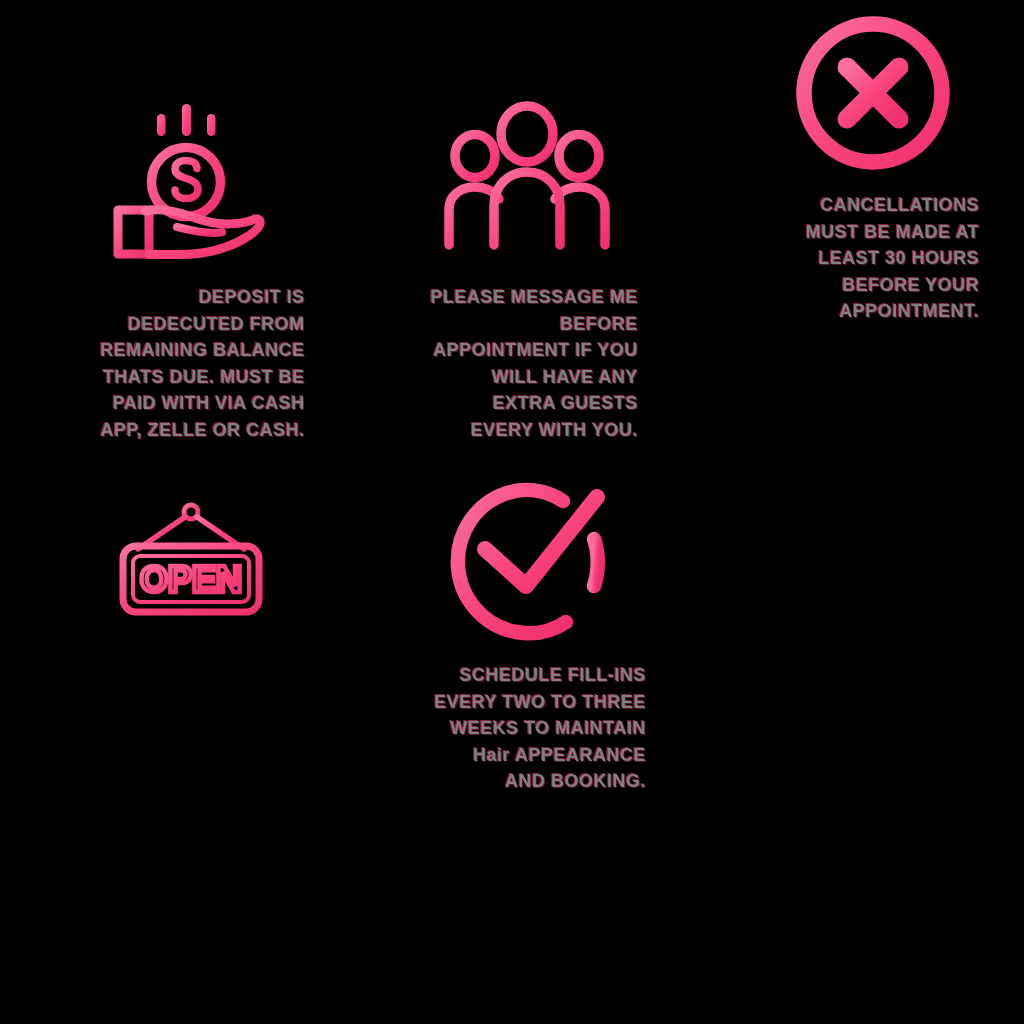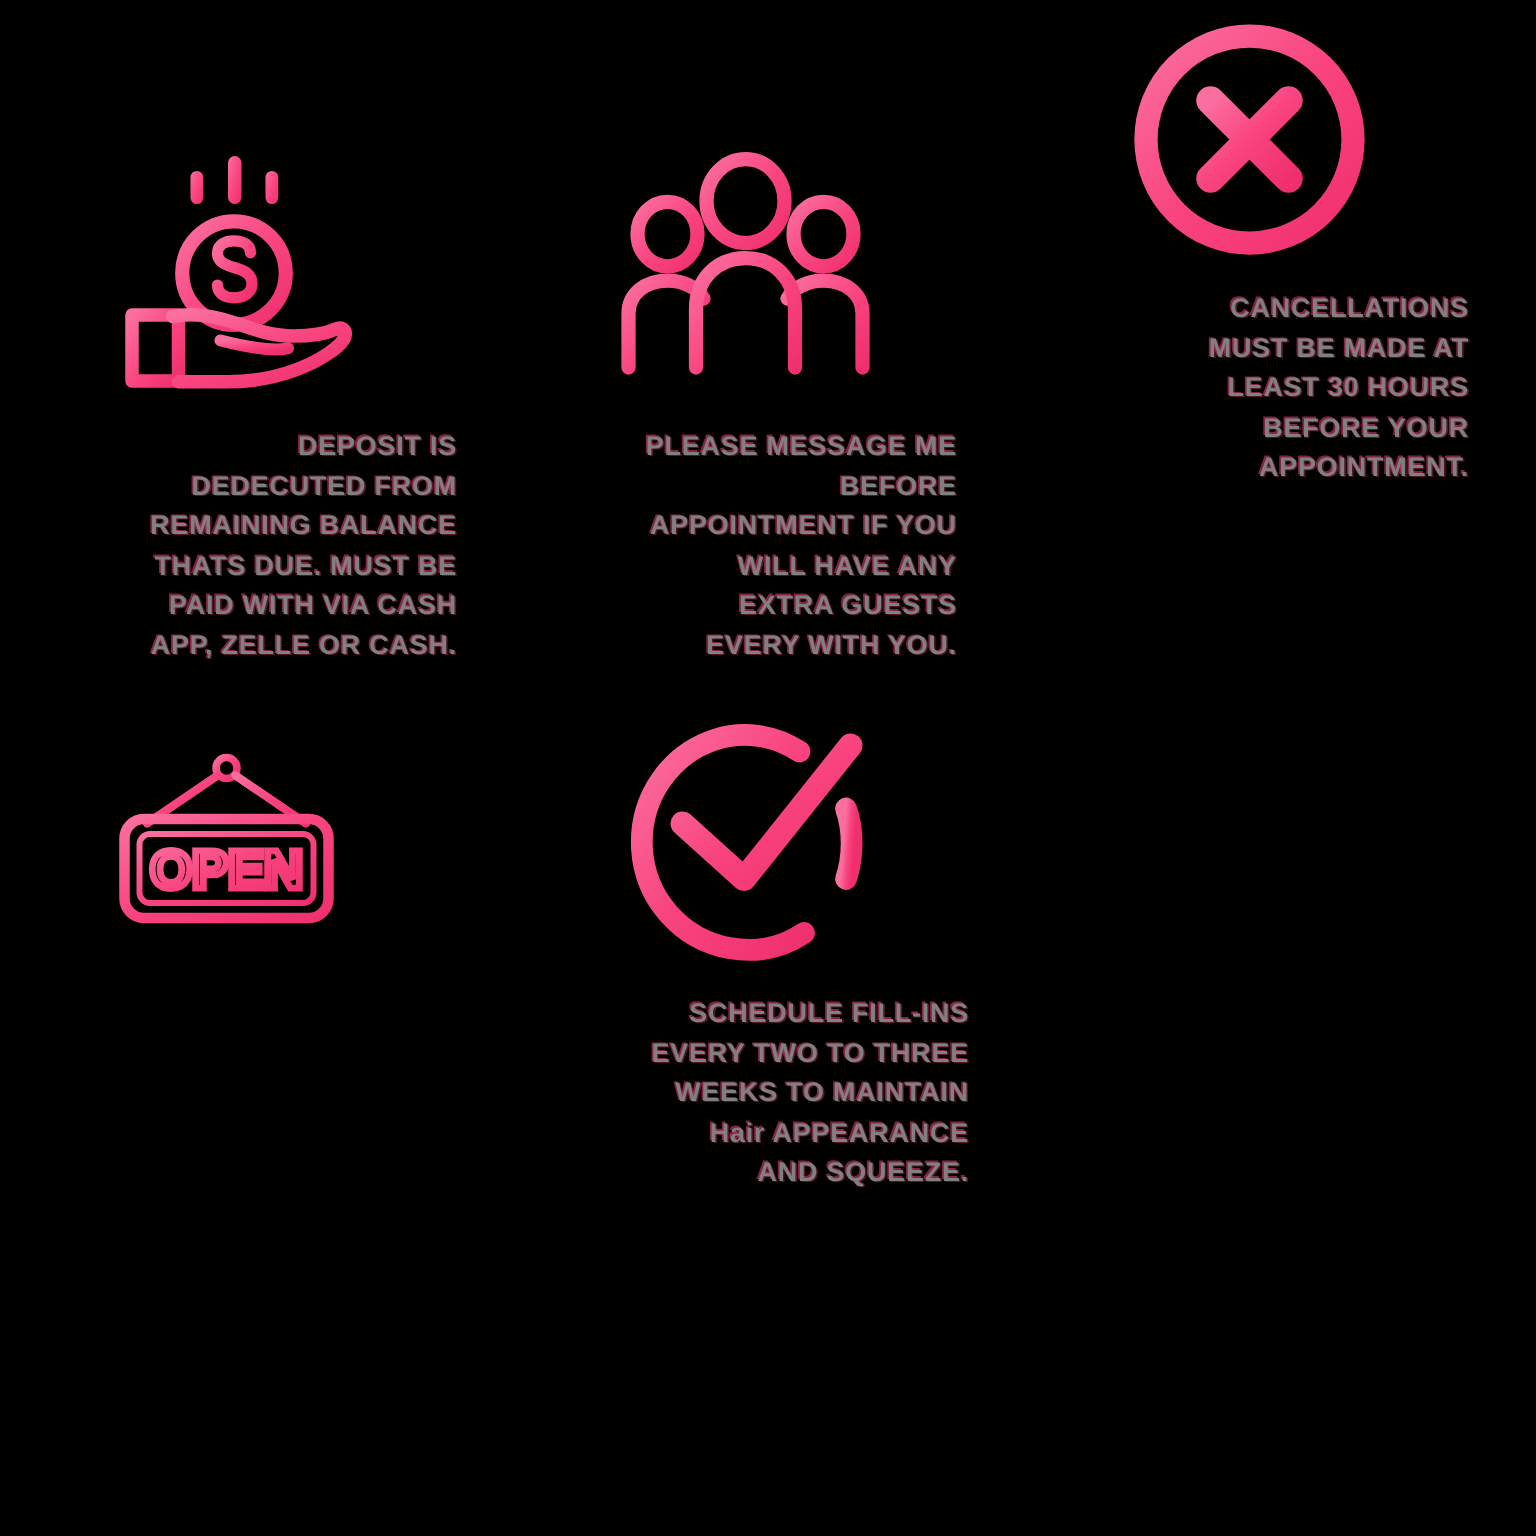--- a/index.html
+++ b/index.html
@@ -37,21 +37,21 @@
     align-items: center;
   }
   .cell.r1 { padding-top: 86px; }
   .cell.r2 { padding-top: 8px; }
 
   .icon-wrap {
     width: 200px;
     height: 180px;
     display: flex;
     align-items: center;
-    justify-content: flex-start;
+    justify-content: flex-end;
   }
   .icon-wrap.small { height: 170px; }
   .icon-wrap svg { display: block; overflow: visible; }
 
   .caption {
     margin-top: 18px;
     width: 252px;
     text-align: right;
     font-family: "Liberation Sans", sans-serif;
     font-weight: bold;
@@ -202,17 +202,17 @@
 
           <path d="M152 56 C157 70 157 88 152 103" stroke="url(#g6)" stroke-width="14.5" stroke-linecap="round" fill="none"></path>
 
           <path d="M43 66 L84 103 L155 14" stroke="url(#g6)" stroke-width="16" stroke-linecap="round" stroke-linejoin="round" fill="none"></path>
         </svg>
       </div>
       <div class="caption wide">SCHEDULE FILL-INS
 EVERY TWO TO THREE
 WEEKS TO MAINTAIN
 Hair APPEARANCE
-AND SQUEEZE.</div>
+AND BOOKING.</div>
     </div>
 
   </div>
 </div>
 
 </body></html>

